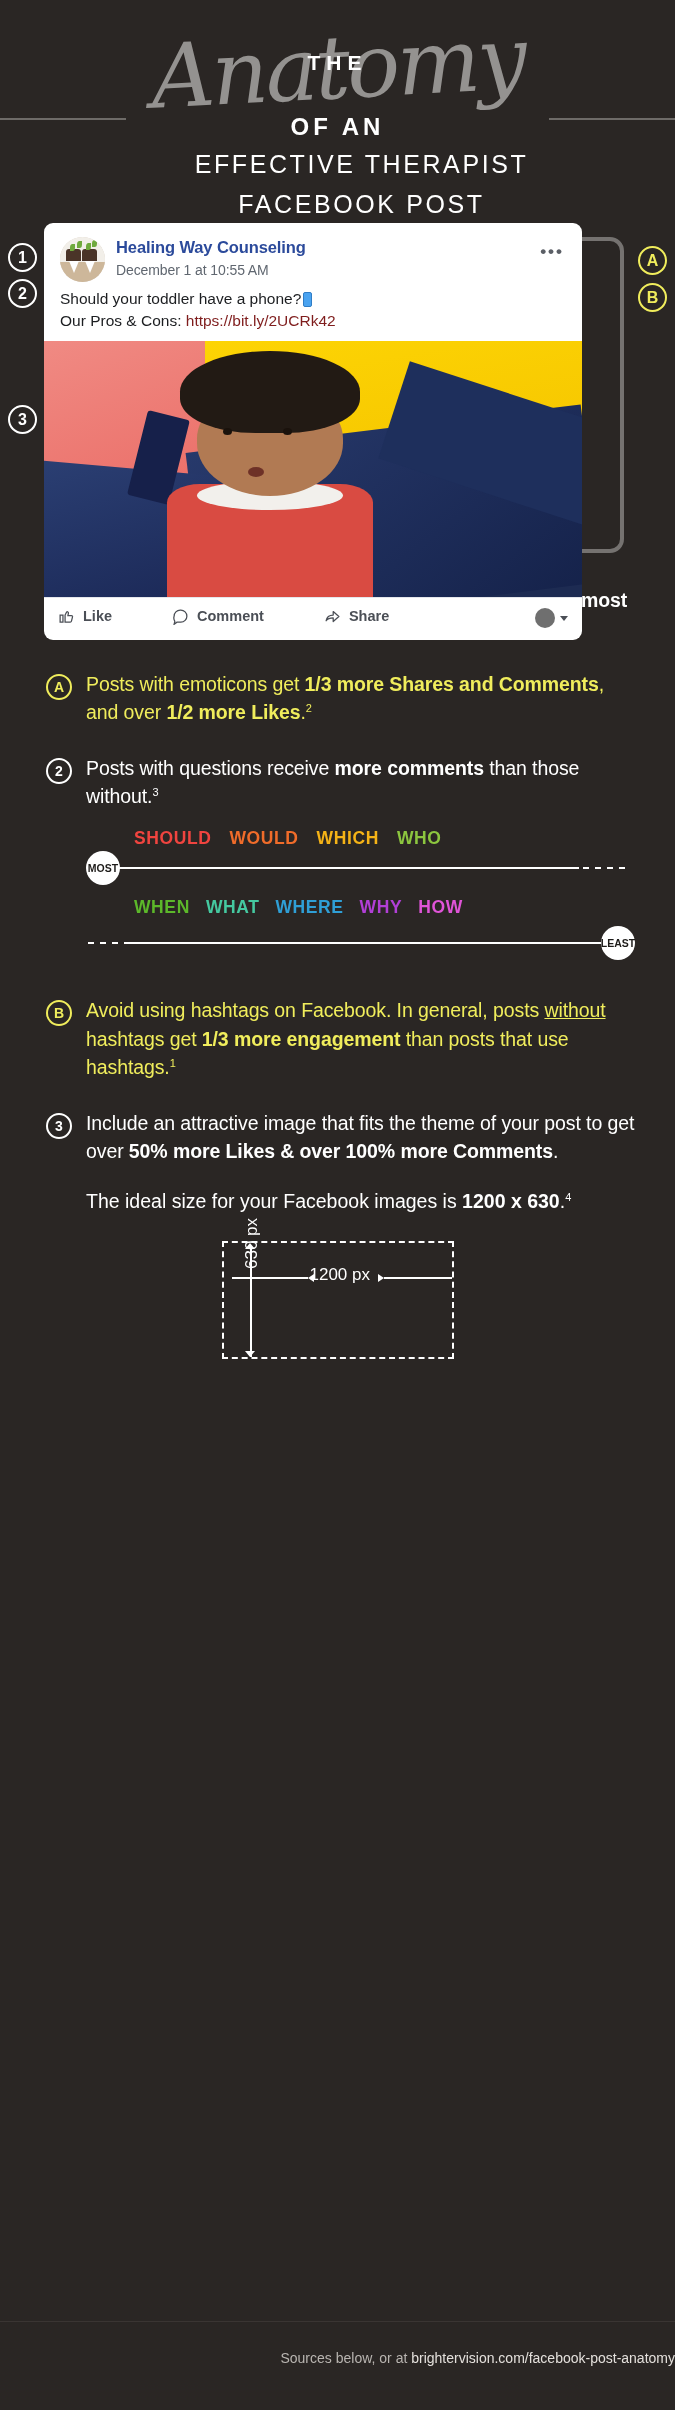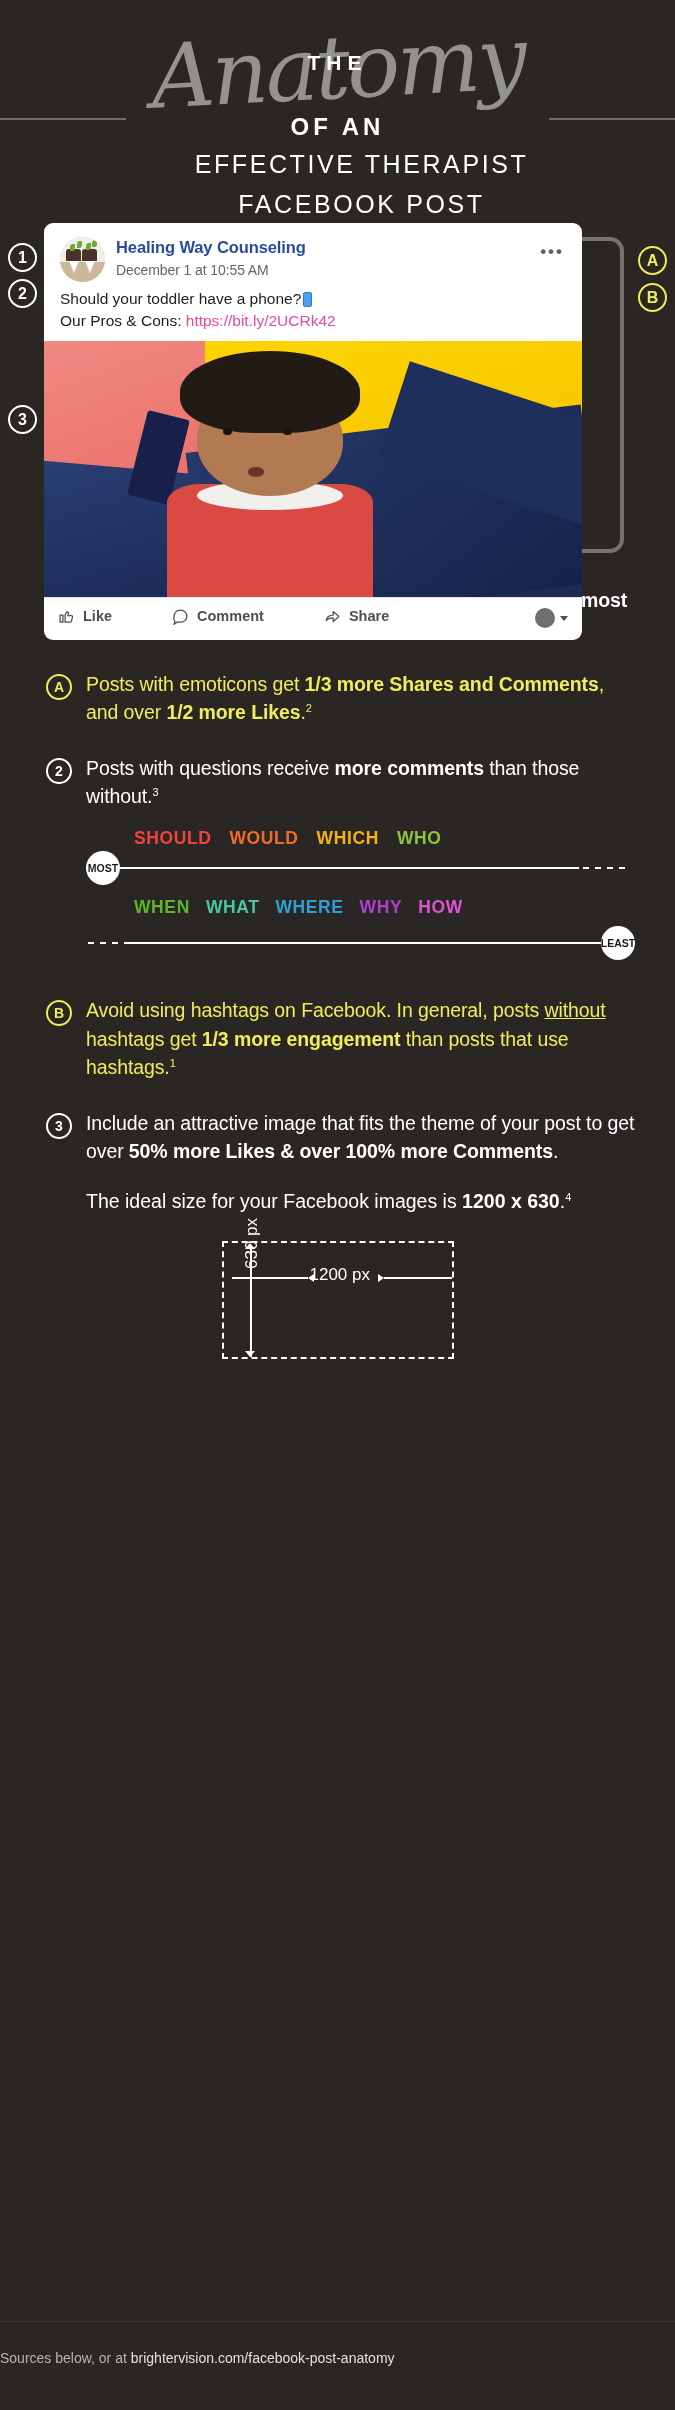--- a/index.html
+++ b/index.html
@@ -169,21 +169,21 @@
   }
   .emoji-phone {
     display: inline-block;
     width: 9px; height: 15px;
     background: #4aa3f0;
     border: 1.5px solid #2f7dc6;
     border-radius: 2px;
     vertical-align: -3px;
     margin-left: 2px;
   }
-  .fb-link { color: #ec4899; }
+  .fb-link { color: #7f1d1d; }
   .fb-photo {
     width: 100%;
     height: 256px;
     position: relative;
     overflow: hidden;
     background: #1d2b52;
   }
   .ph-red {
     position: absolute; left:0; top:0; width: 33%; height: 100%;
     background: linear-gradient(160deg,#f08a83,#e8605a);
@@ -431,21 +431,21 @@
   
   .footer-rule {
     position: absolute;
     left: 0; right: 0; bottom: 88px;
     height: 1px;
     background: #3a3533;
   }
   .footer {
     position: absolute;
     left: 0; right: 0; bottom: 44px;
-    text-align: left;
+    text-align: right;
     font-size: 14px;
     color: #b9b5b1;
   }
   .footer b { color: #e4e0dc; font-weight: normal; }
 </style>
 </head>
 <body>
 
 <div class="title-block">
   <div class="rule-left"></div>

